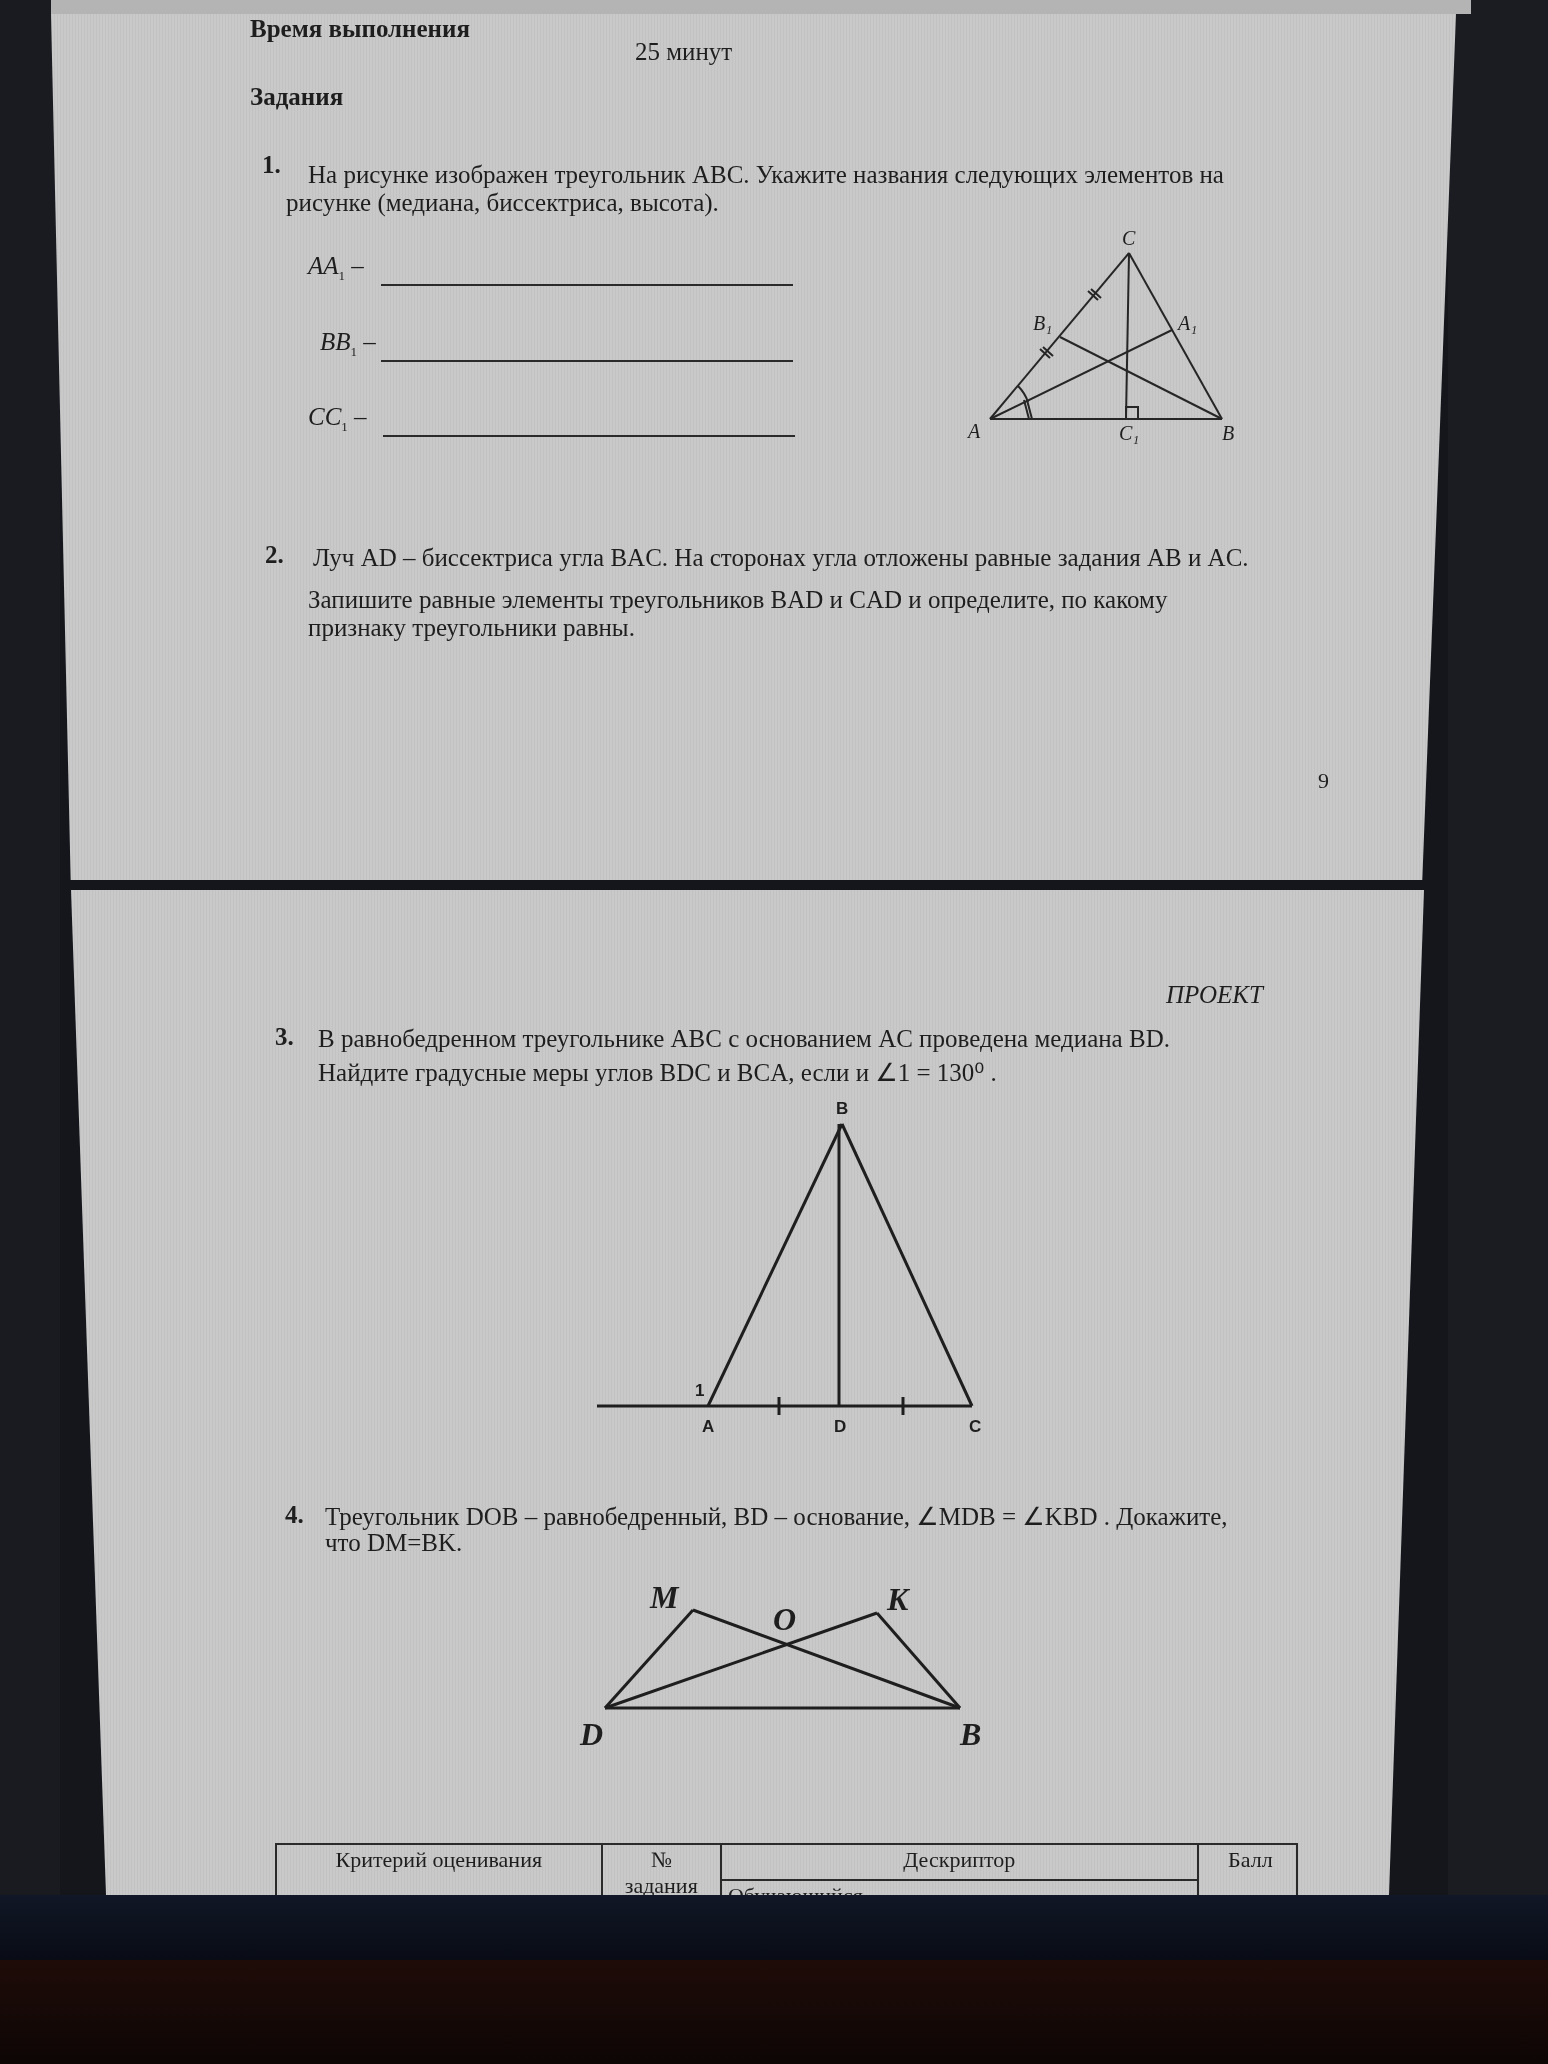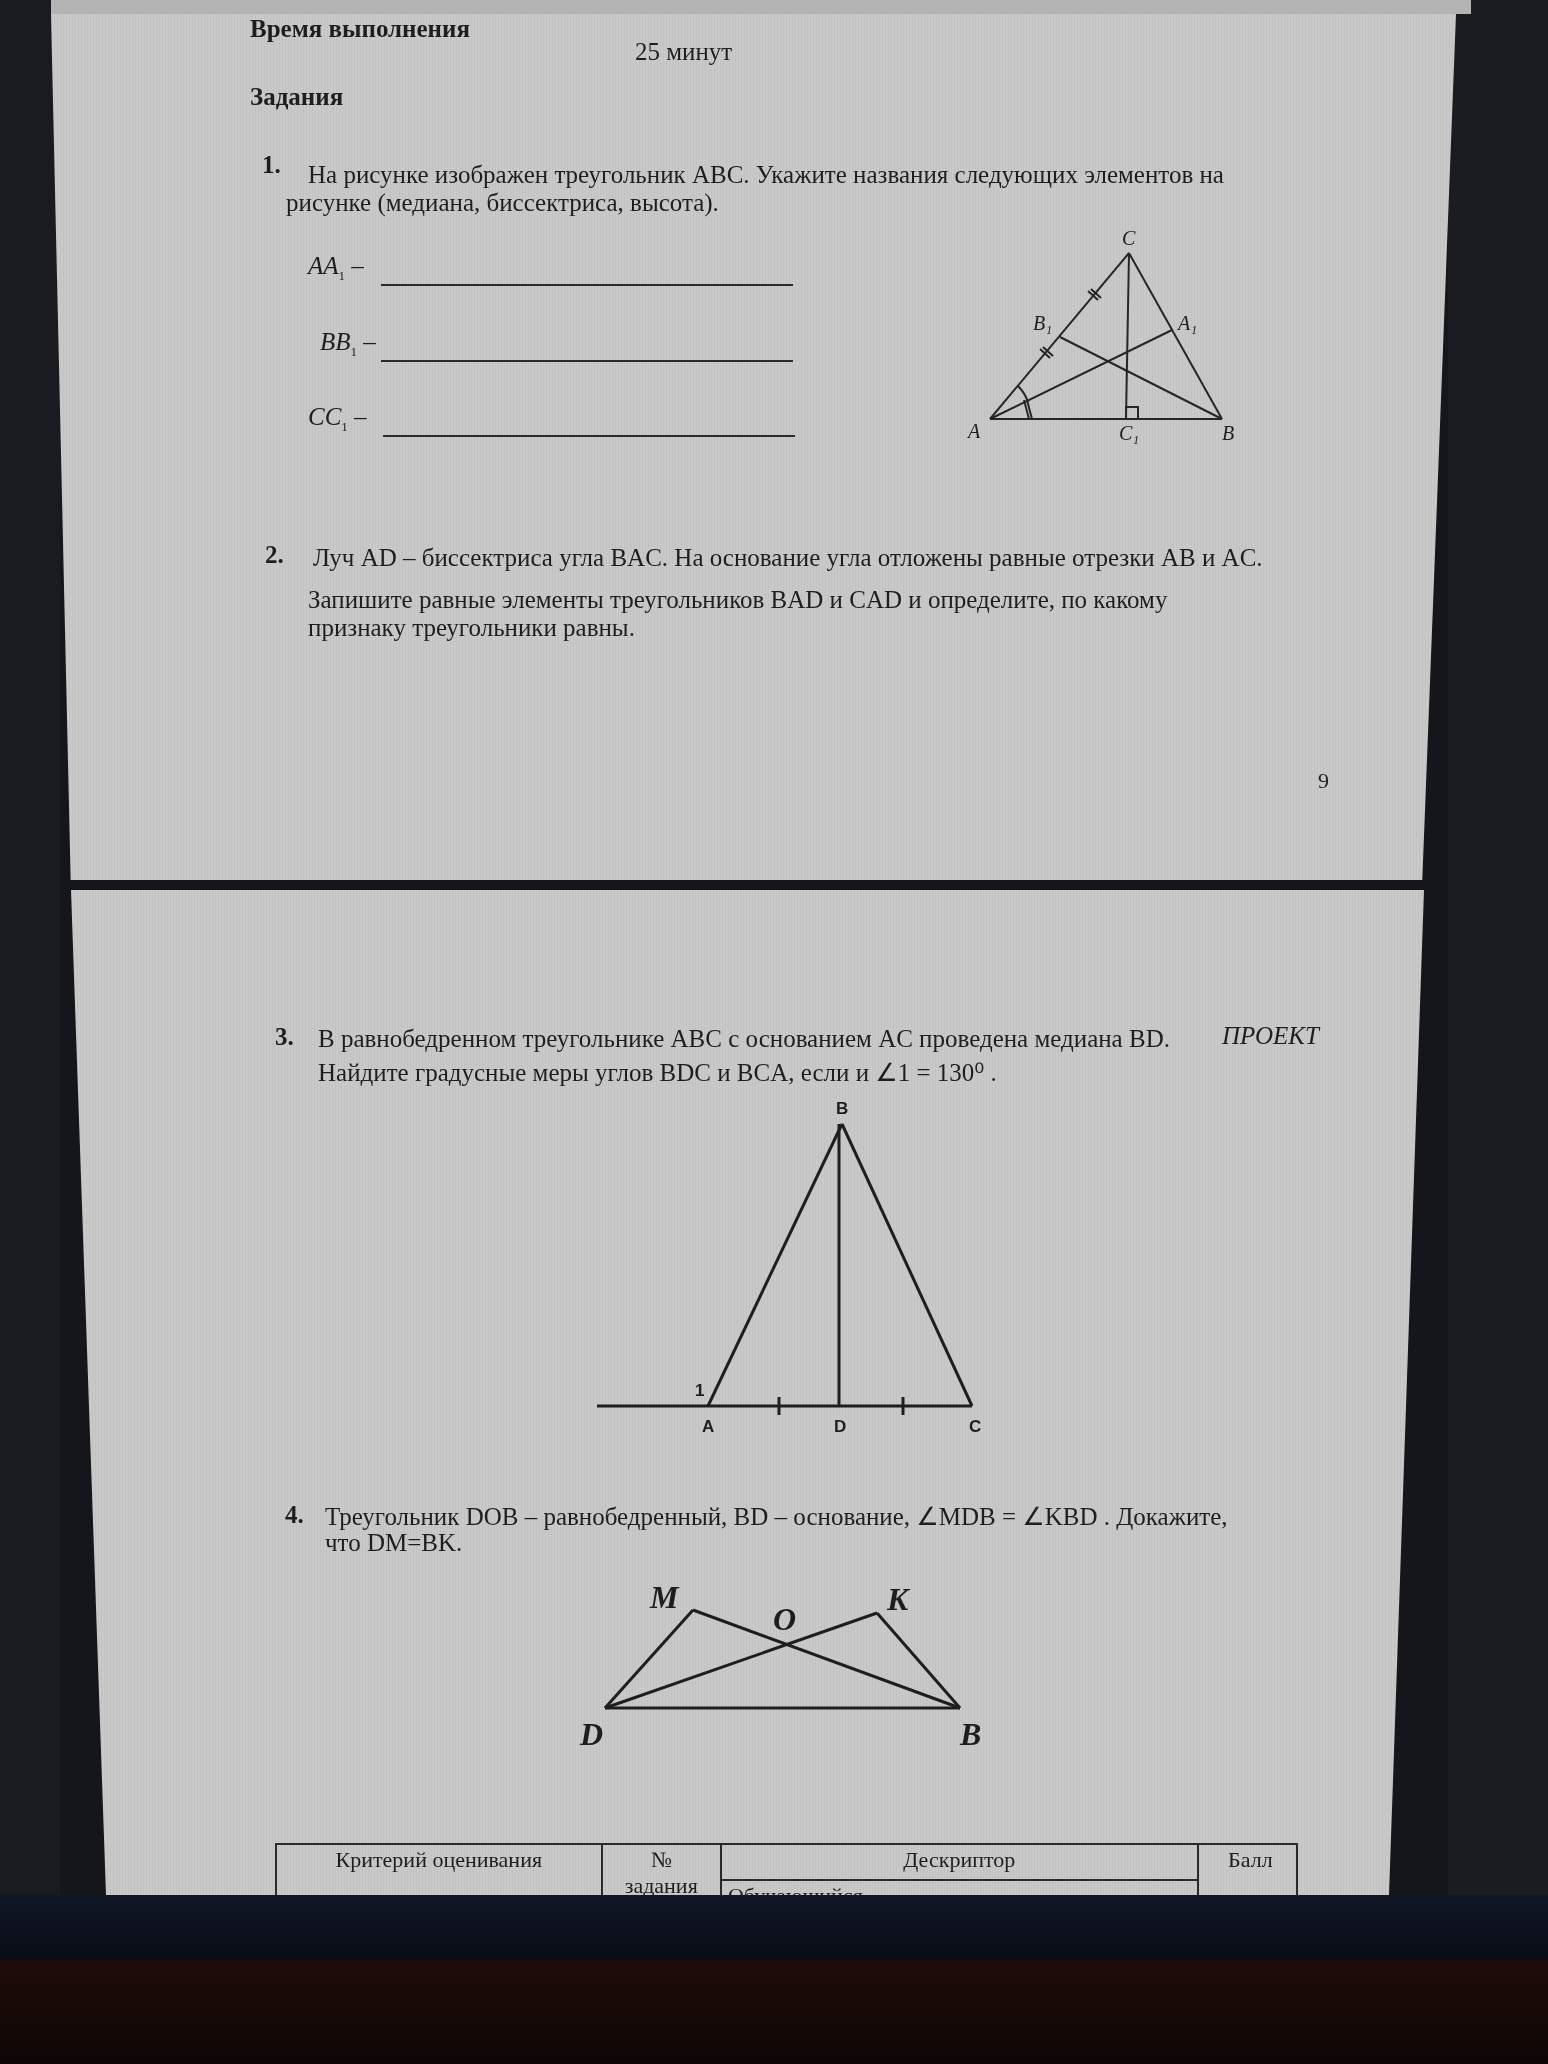--- a/index.html
+++ b/index.html
@@ -74,29 +74,29 @@
   </g>
   <text class="fig-label" x="1122" y="245">C</text>
   <text class="fig-label" x="1033" y="330">B₁</text>
   <text class="fig-label" x="1178" y="330">A₁</text>
   <text class="fig-label" x="968" y="438">A</text>
   <text class="fig-label" x="1119" y="440">C₁</text>
   <text class="fig-label" x="1222" y="440">B</text>
 </svg>
 
 <div class="t b" style="left:265px;top:540px;">2.</div>
-<div class="t" style="left:313px;top:543px;">Луч AD – биссектриса угла BAC. На основание угла отложены равные отрезки AB и AC.</div>
+<div class="t" style="left:313px;top:543px;">Луч AD – биссектриса угла BAC. На сторонах угла отложены равные задания AB и AC.</div>
 <div class="t" style="left:308px;top:585px;">Запишите равные элементы треугольников BAD и CAD и определите, по какому</div>
 <div class="t" style="left:308px;top:613px;">признаку треугольники равны.</div>
 
 <div class="t" style="left:1318px;top:766px;font-size:22px;">9</div>
 
 <div class="page" id="page2"></div>
 
-<div class="t i" style="left:1222px;top:980px;margin-top:41px;">ПРОЕКТ</div>
+<div class="t i" style="left:1166px;top:980px;">ПРОЕКТ</div>
 
 <div class="t b" style="left:275px;top:1022px;">3.</div>
 <div class="t" style="left:318px;top:1024px;">В равнобедренном треугольнике ABC с основанием AC проведена медиана BD.</div>
 <div class="t" style="left:318px;top:1058px;">Найдите градусные меры углов BDC и BCA, если и ∠1 = 130⁰ .</div>
 
 <svg width="1548" height="2064" style="left:0;top:0;">
   <g stroke="#1e1e1e" stroke-width="3" fill="none">
     <line x1="597" y1="1406" x2="972" y2="1406"></line>
     <line x1="708" y1="1406" x2="842" y2="1124"></line>
     <line x1="842" y1="1124" x2="972" y2="1406"></line>

